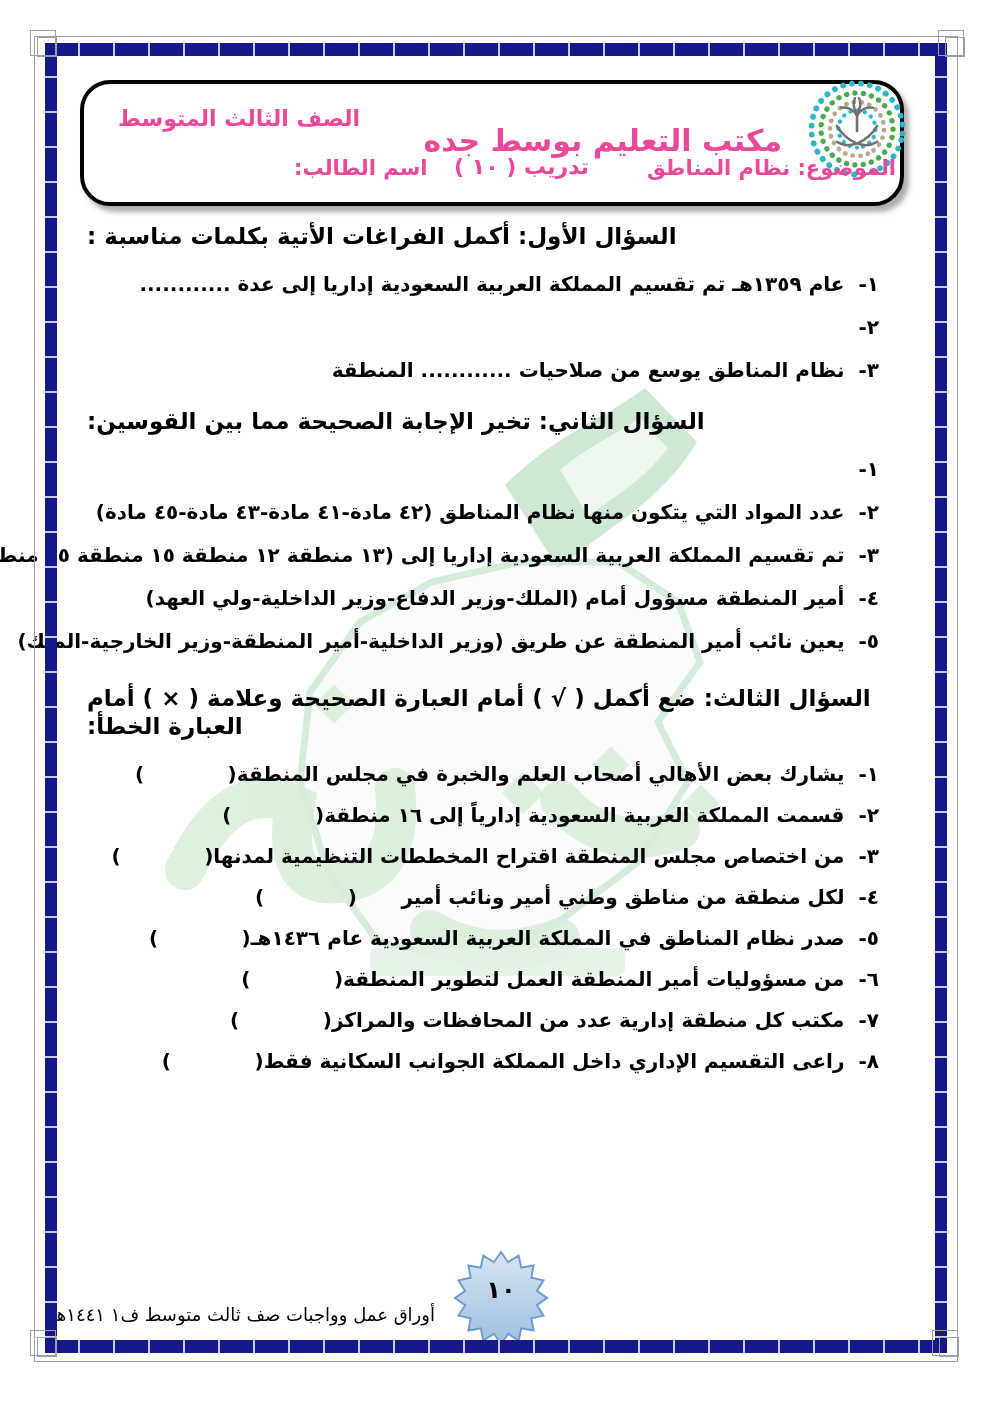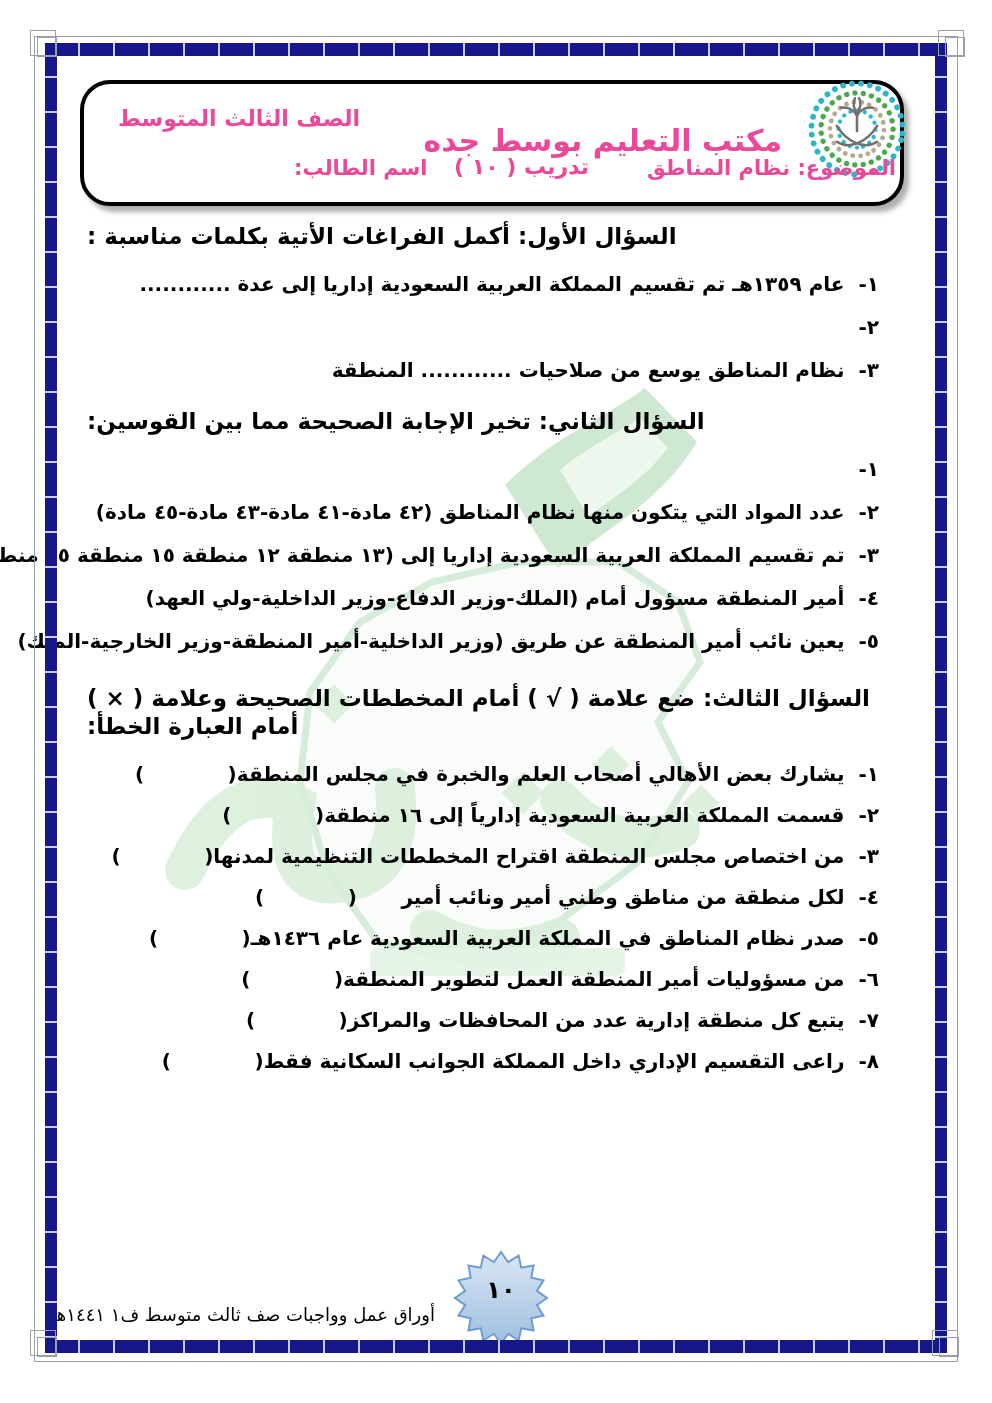--- a/index.html
+++ b/index.html
@@ -161,21 +161,21 @@
     <div class="q-item">
       <span class="num">٤-</span>
       <span class="txt">أمير المنطقة مسؤول أمام (الملك-وزير الدفاع-وزير الداخلية-ولي العهد)</span>
     </div>
     <div class="q-item">
       <span class="num">٥-</span>
       <span class="txt">يعين نائب أمير المنطقة عن طريق (وزير الداخلية-أمير المنطقة-وزير الخارجية-الملك)</span>
     </div>
   </div>
 
-  <div class="sec-title" id="s3t">السؤال الثالث: ضع علامة ( √ ) أمام المخططات الصحيحة وعلامة ( × ) أمام العبارة الخطأ:</div>
+  <div class="sec-title" id="s3t">السؤال الثالث: ضع أكمل ( √ ) أمام العبارة الصحيحة وعلامة ( × ) أمام العبارة الخطأ:</div>
   <div class="sec3">
     <div class="q-item">
       <span class="num">١-</span>
       <span class="txt">يشارك بعض الأهالي أصحاب العلم والخبرة في مجلس المنطقة</span>
       <span class="slot">(            )</span>
     </div>
     <div class="q-item">
       <span class="num">٢-</span>
       <span class="txt">قسمت المملكة العربية السعودية إدارياً إلى ١٦ منطقة</span>
       <span class="slot">(            )</span>
@@ -195,21 +195,21 @@
       <span class="txt">صدر نظام المناطق في المملكة العربية السعودية عام ١٤٣٦هـ</span>
       <span class="slot">(            )</span>
     </div>
     <div class="q-item">
       <span class="num">٦-</span>
       <span class="txt">من مسؤوليات أمير المنطقة العمل لتطوير المنطقة</span>
       <span class="slot">(            )</span>
     </div>
     <div class="q-item">
       <span class="num">٧-</span>
-      <span class="txt">يتبع كل منطقة إدارية عدد من المحافظات والمراكز</span>
+      <span class="txt">مكتب كل منطقة إدارية عدد من المحافظات والمراكز</span>
       <span class="slot">(            )</span>
     </div>
     <div class="q-item">
       <span class="num">٨-</span>
       <span class="txt">راعى التقسيم الإداري داخل المملكة الجوانب السكانية فقط</span>
       <span class="slot">(            )</span>
     </div>
   </div>
 </div>
 

